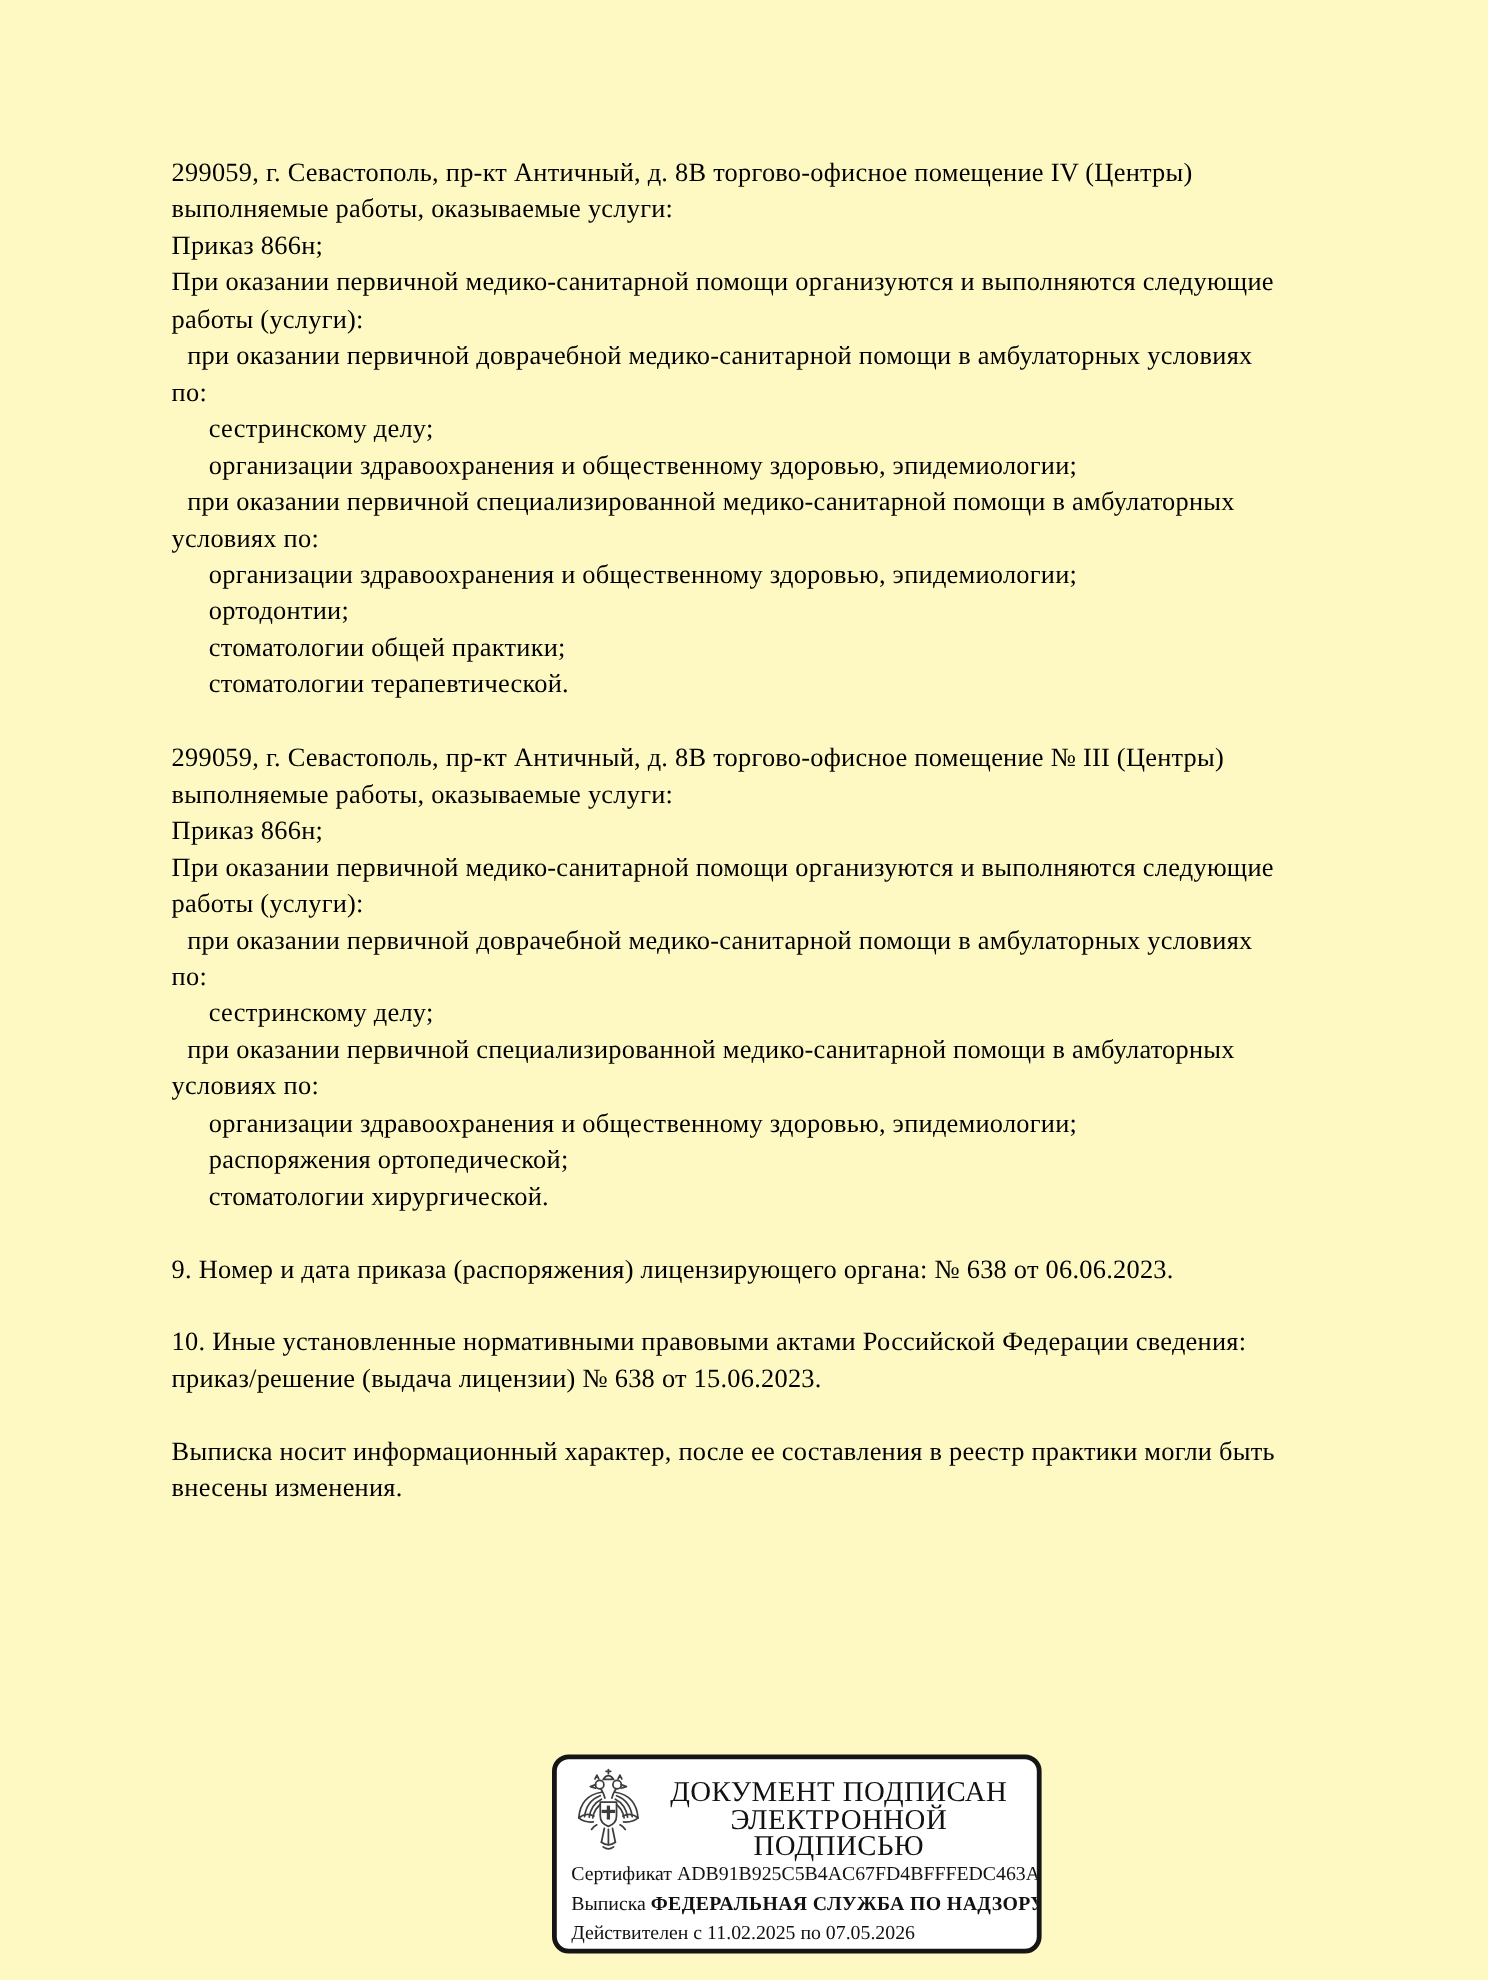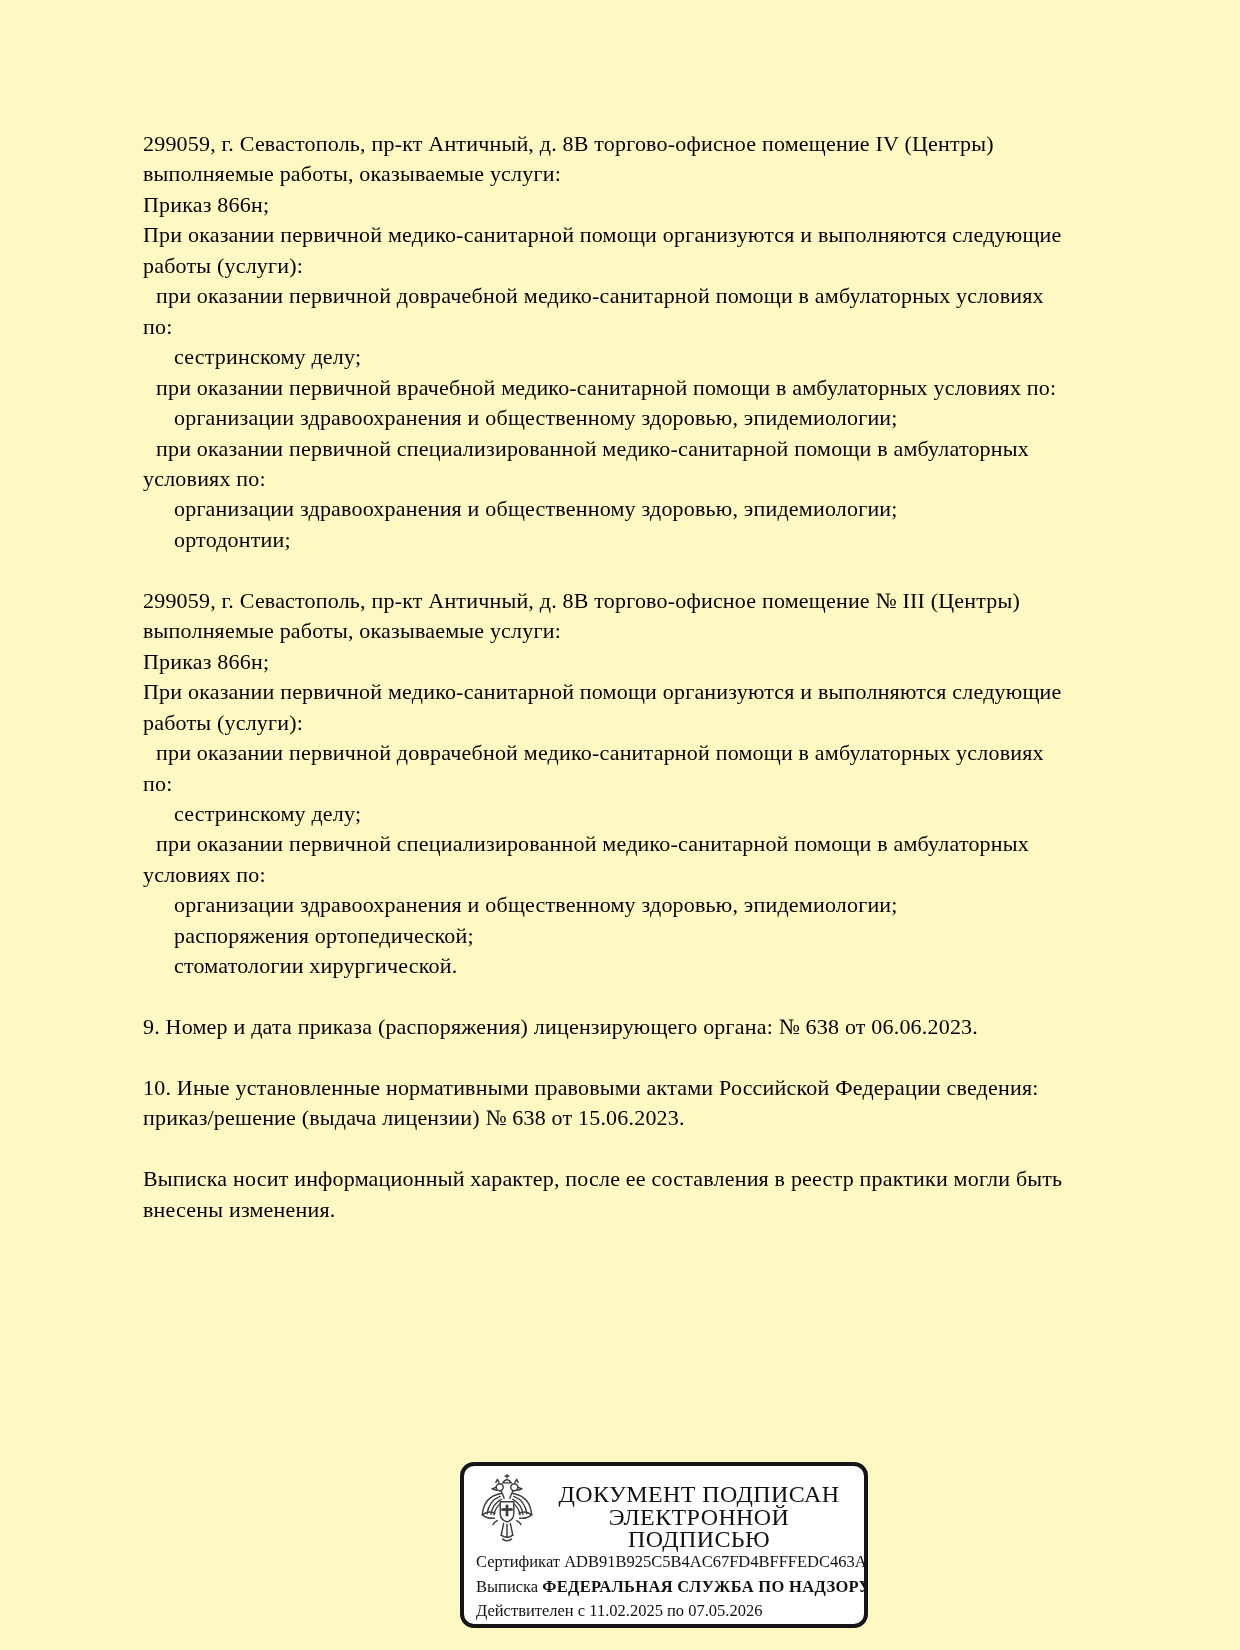--- a/index.html
+++ b/index.html
@@ -78,26 +78,27 @@
   <div class="doc-text">
       <div class="section">
         <div class="line indent-0">299059, г. Севастополь, пр-кт Античный, д. 8В торгово-офисное помещение IV (Центры)</div>
         <div class="line indent-0">выполняемые работы, оказываемые услуги:</div>
         <div class="line indent-0">Приказ 866н;</div>
         <div class="line indent-0">При оказании первичной медико-санитарной помощи организуются и выполняются следующие</div>
         <div class="line indent-0">работы (услуги):</div>
         <div class="line indent-1">при оказании первичной доврачебной медико-санитарной помощи в амбулаторных условиях</div>
         <div class="line indent-0">по:</div>
         <div class="line indent-2">сестринскому делу;</div>
-        <div class="line indent-1">при оказании первичной врачебной медико-санитарной помощи в амбулаторных условиях по:</div>
         <div class="line indent-2">организации здравоохранения и общественному здоровью, эпидемиологии;</div>
         <div class="line indent-1">при оказании первичной специализированной медико-санитарной помощи в амбулаторных</div>
         <div class="line indent-0">условиях по:</div>
         <div class="line indent-2">организации здравоохранения и общественному здоровью, эпидемиологии;</div>
         <div class="line indent-2">ортодонтии;</div>
+        <div class="line indent-2">стоматологии общей практики;</div>
+        <div class="line indent-2">стоматологии терапевтической.</div>
       </div>
       <div class="section">
         <div class="line indent-0">299059, г. Севастополь, пр-кт Античный, д. 8В торгово-офисное помещение № III (Центры)</div>
         <div class="line indent-0">выполняемые работы, оказываемые услуги:</div>
         <div class="line indent-0">Приказ 866н;</div>
         <div class="line indent-0">При оказании первичной медико-санитарной помощи организуются и выполняются следующие</div>
         <div class="line indent-0">работы (услуги):</div>
         <div class="line indent-1">при оказании первичной доврачебной медико-санитарной помощи в амбулаторных условиях</div>
         <div class="line indent-0">по:</div>
         <div class="line indent-2">сестринскому делу;</div>

